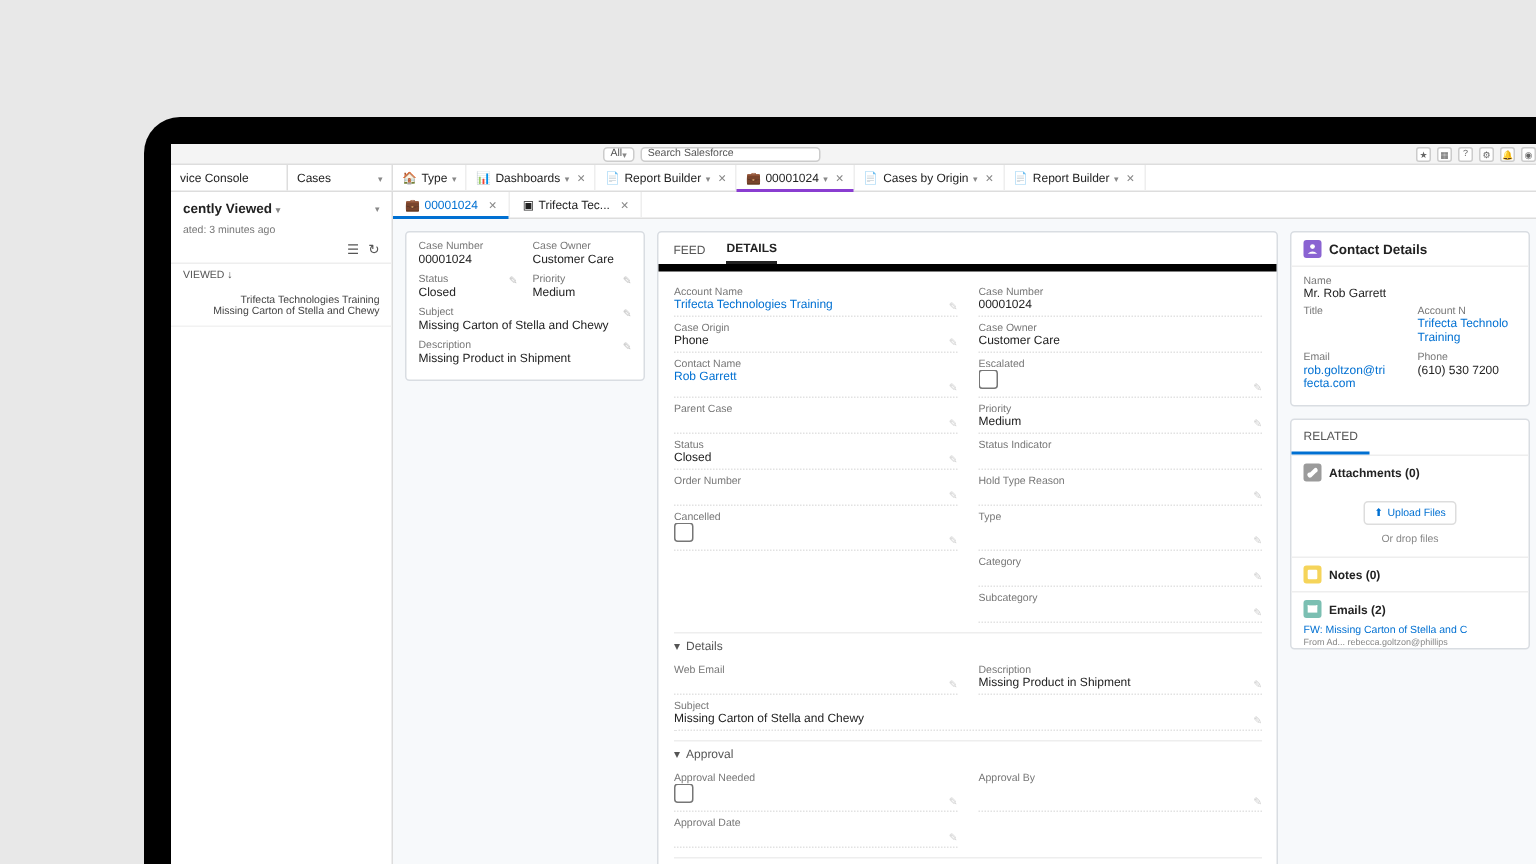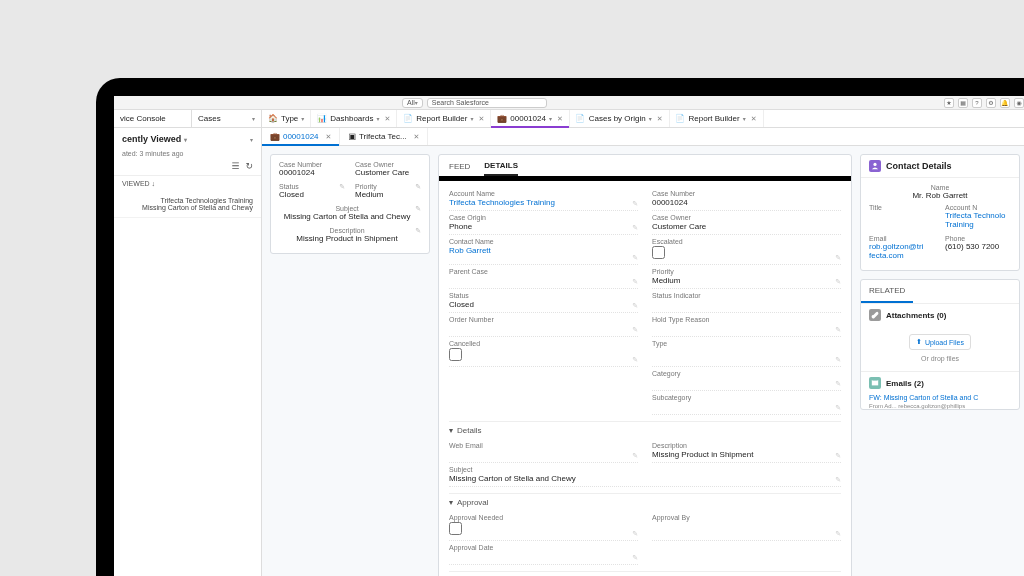--- a/index.html
+++ b/index.html
@@ -55,21 +55,21 @@
   .mid-col { flex: 1; display: flex; flex-direction: column; min-width: 0; }
   .right-col { width: 160px; display: flex; flex-direction: column; gap: 8px; overflow: hidden; }
 
   
   .field-grid { display: grid; grid-template-columns: 1fr 1fr; gap: 2px 10px; }
   .field { padding: 2px 0; border-bottom: 0; }
   .field .lbl { font-size: 7px; color: #777; display: block; }
   .field .val { font-size: 8px; color: #222; display: block; min-height: 9px; }
   .field .val.link { color: #0070d2; }
   .field .pencil { float: right; color: #bbb; font-size: 7px; }
-  .field.full { grid-column: 1 / -1; text-align: center; }
+  .field.full { grid-column: 1 / -1; }
 
   
   .detail-tabs { display: flex; gap: 14px; padding: 6px 10px 0; font-size: 8px; border-bottom: 5px solid #000000; align-items: center; }
   .detail-tabs span { padding-bottom: 4px; color: #555; }
   .detail-tabs span.active { color: #222; font-weight: bold; border-bottom: 2px solid #222; }
   .mid-scroll { flex: 1; overflow-y: auto; padding: 6px 10px; }
   .section-head { display: flex; align-items: center; gap: 4px; font-size: 8px; color: #555; padding: 4px 0; border-top: 1px solid #eee; margin-top: 6px; }
   .mid-field { border-bottom: 1px dotted #e2e2e2; padding: 2px 0 3px; position: relative; }
   .mid-field .lbl { font-size: 7px; color: #777; }
   .mid-field .val { font-size: 8px; display: block; min-height: 9px; }
@@ -340,20 +340,28 @@
                 <span>Attachments (0)</span>
               </div>
               <div style="text-align:center;padding:8px 0 4px">
                 <span class="upload">
                     <span>⬆</span>
                     <span>Upload Files</span>
                   </span>
               </div>
               <div style="text-align:center;padding-bottom:8px"><span class="drop-text">Or drop files</span></div>
               <div class="rel-item">
+                <span class="badge b-yellow">
+                    <svg viewBox="0 0 10 10">
+                      <rect x="1" y="1" width="8" height="8" rx="1"></rect>
+                    </svg>
+                  </span>
+                <span>Notes (0)</span>
+              </div>
+              <div class="rel-item">
                 <span class="badge b-teal">
                     <svg viewBox="0 0 10 10">
                       <rect x="1" y="2" width="8" height="6"></rect>
                       <path d="M1 2 L5 5 L9 2" stroke="#fff" fill="none"></path>
                     </svg>
                   </span>
                 <span>Emails (2)</span>
               </div>
               <div class="email-sub">FW: Missing Carton of Stella and C</div>
               <div class="email-meta">From Ad...   rebecca.goltzon@phillips</div>

